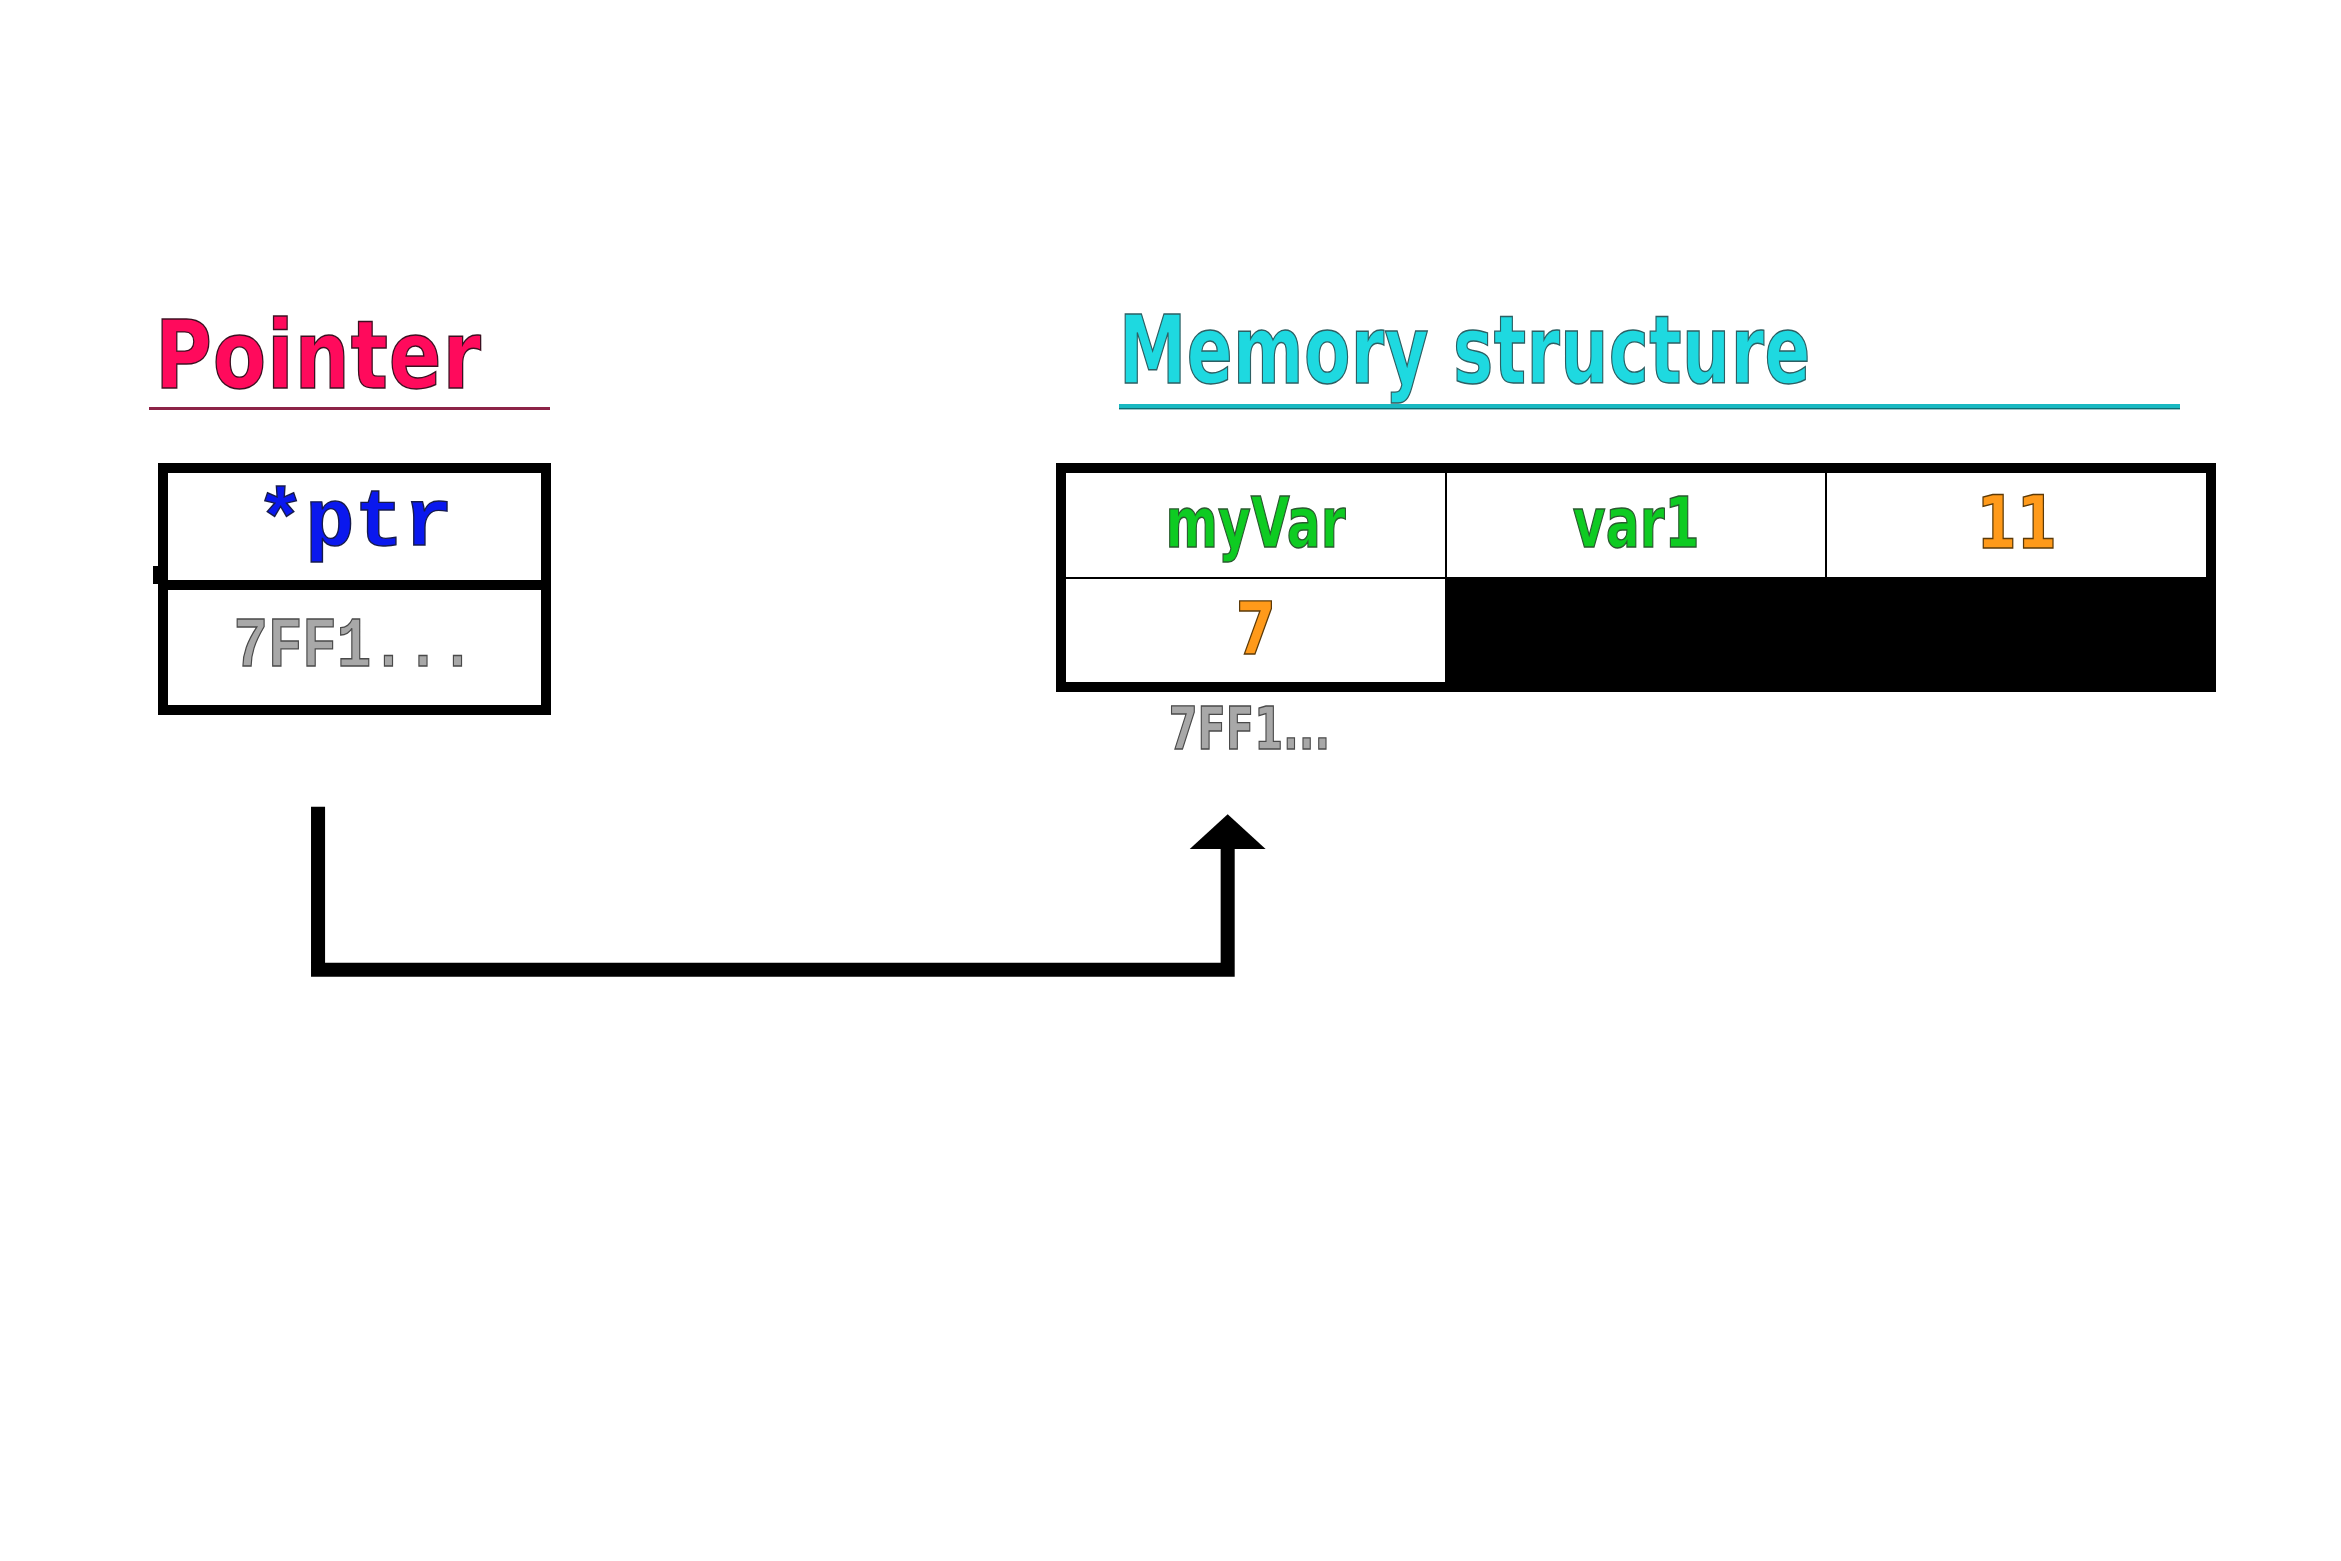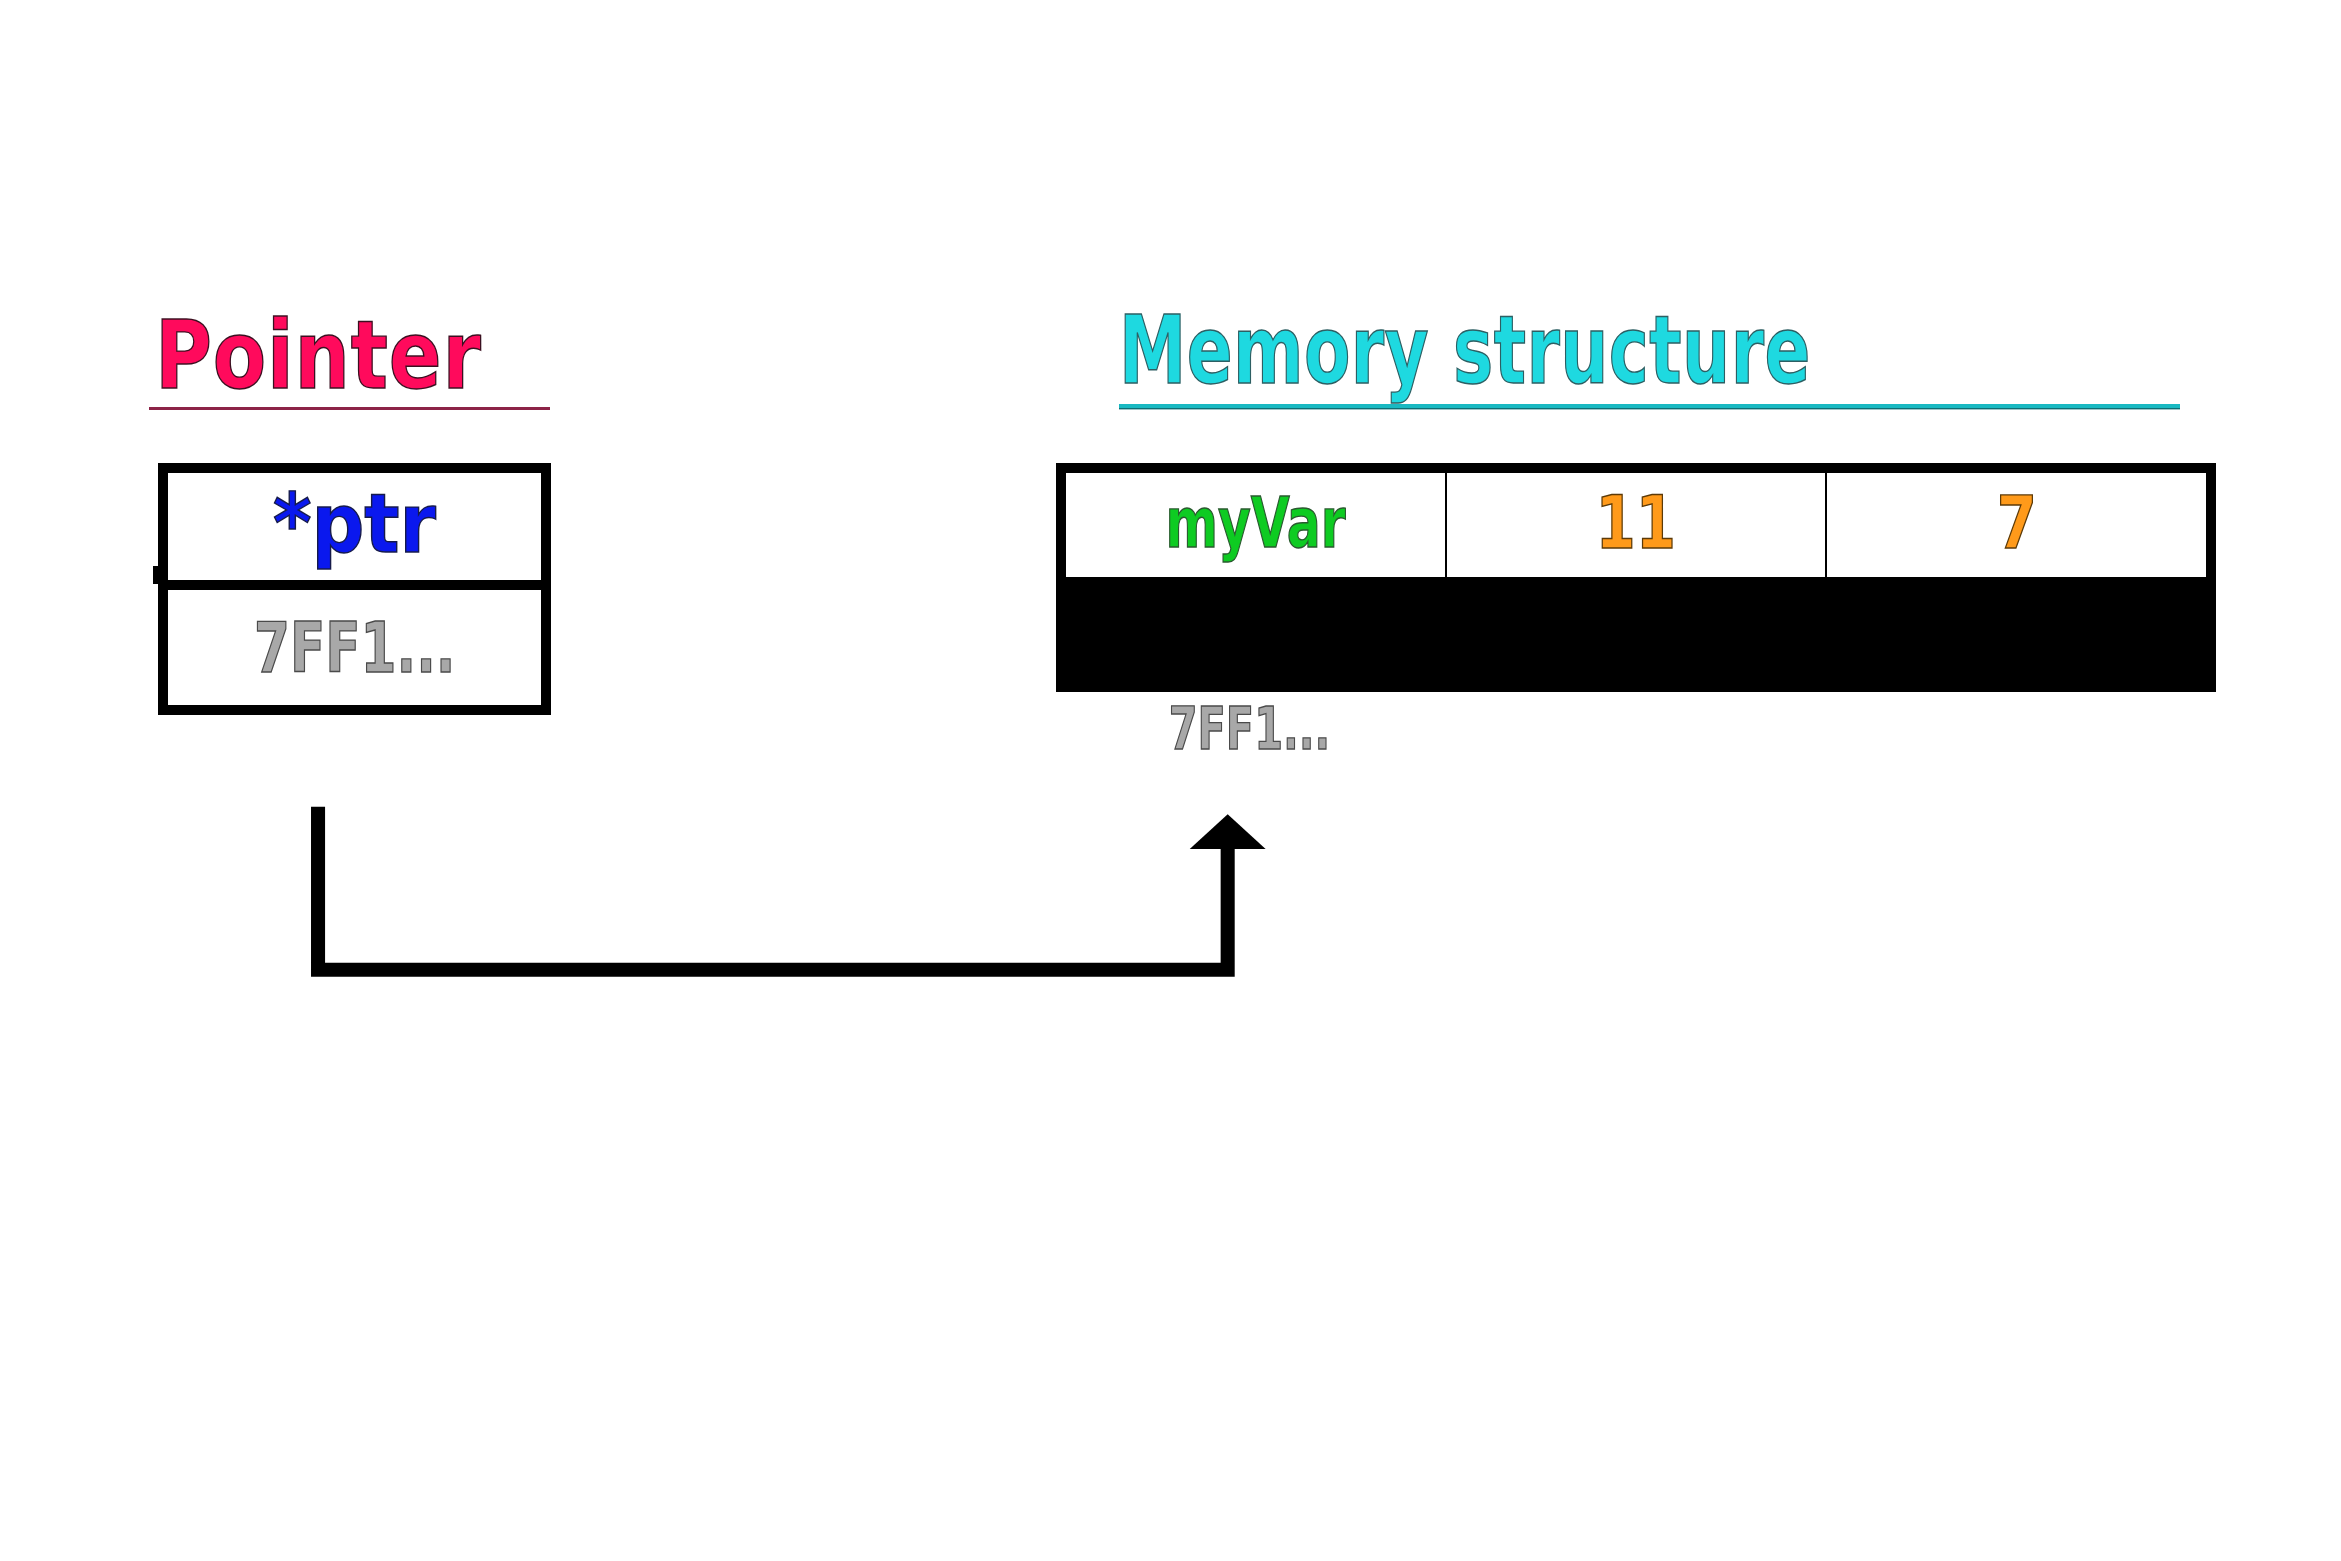--- a/index.html
+++ b/index.html
@@ -65,20 +65,21 @@
   
   #pointer-box {
     position: absolute;
     left: 158px;
     top: 463px;
     width: 393px;
     height: 252px;
     border: 10.3px solid #000000;
     box-sizing: border-box;
     background: #ffffff;
+    font-family: Liberation Mono, monospace;
   }
   .ptr-row {
     position: absolute;
     left: 0;
     right: 0;
     display: flex;
     align-items: center;
     justify-content: center;
     box-sizing: border-box;
   }
@@ -223,20 +224,23 @@
 </div>
 <div id="ptr-divider-tick"></div>
 
 <div class="title" id="memory-title">Memory structure</div>
 <div id="memory-title-underline"></div>
 
 <div id="memory-table">
   <div class="mem-cell">
     <span class="mem-name">myVar</span>
   </div>
+  <div class="mem-cell">
+    <span class="mem-name">var1</span>
+  </div>
 
   <div class="mem-cell">
     <span class="mem-val">11</span>
   </div>
   <div class="mem-cell">
     <span class="mem-val">7</span>
   </div>
 </div>
 
 <div id="mem-addresses">

